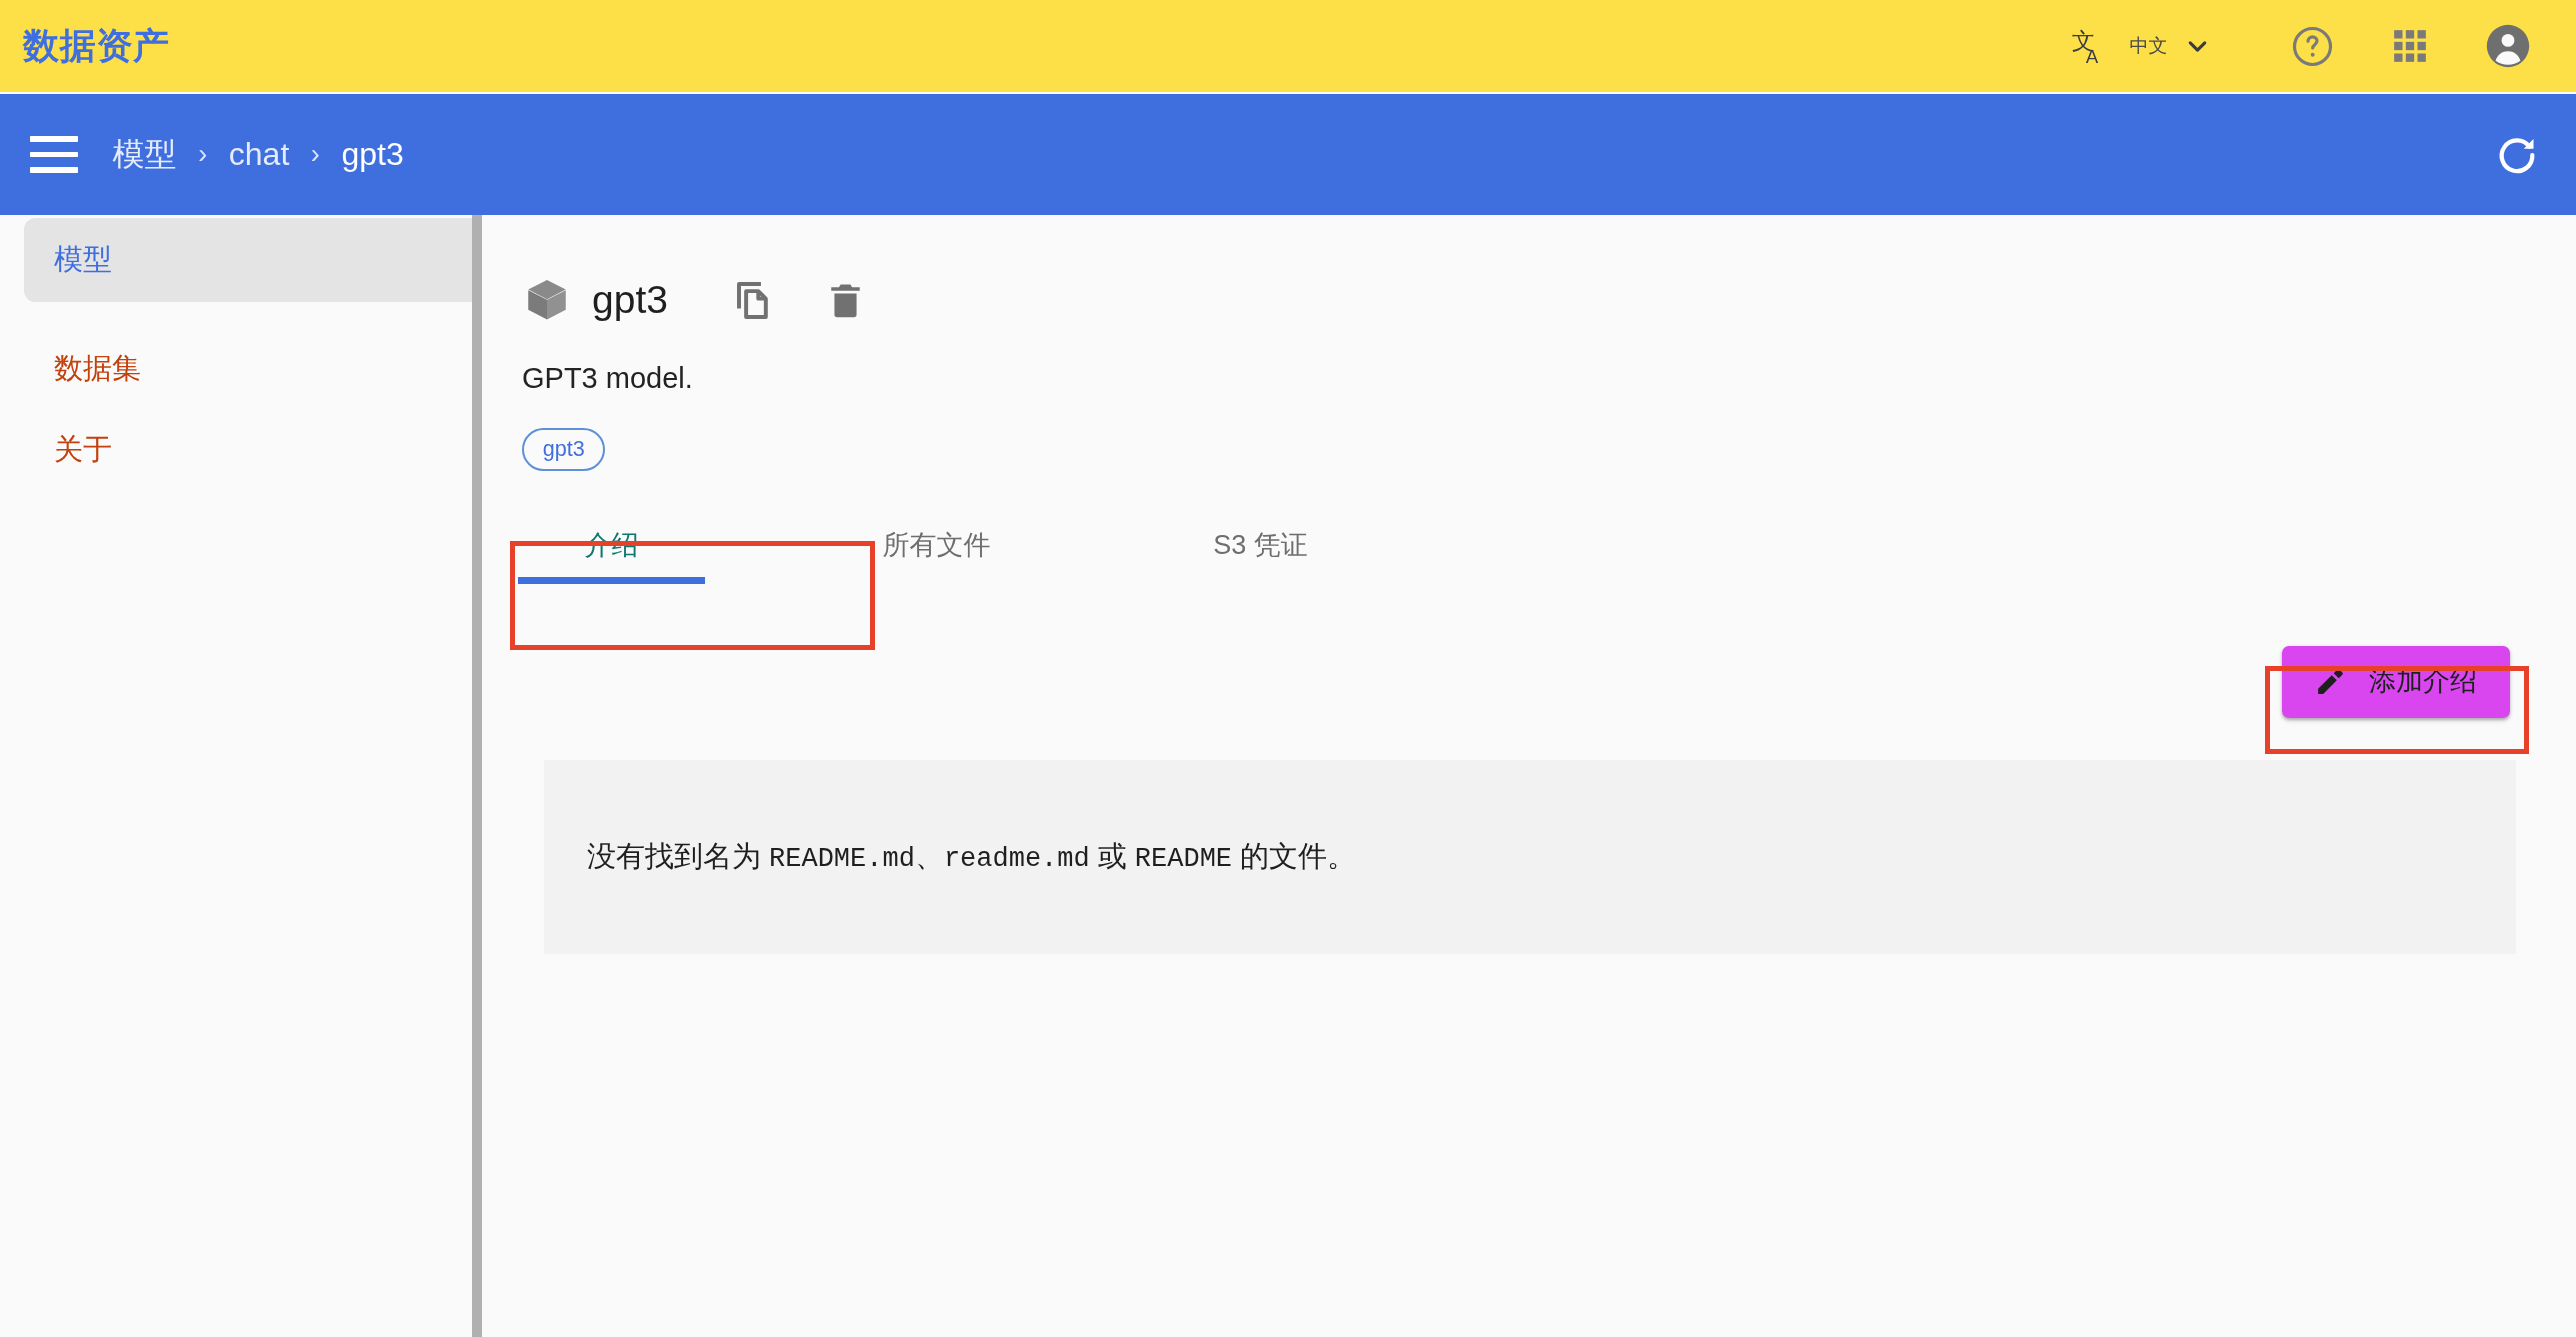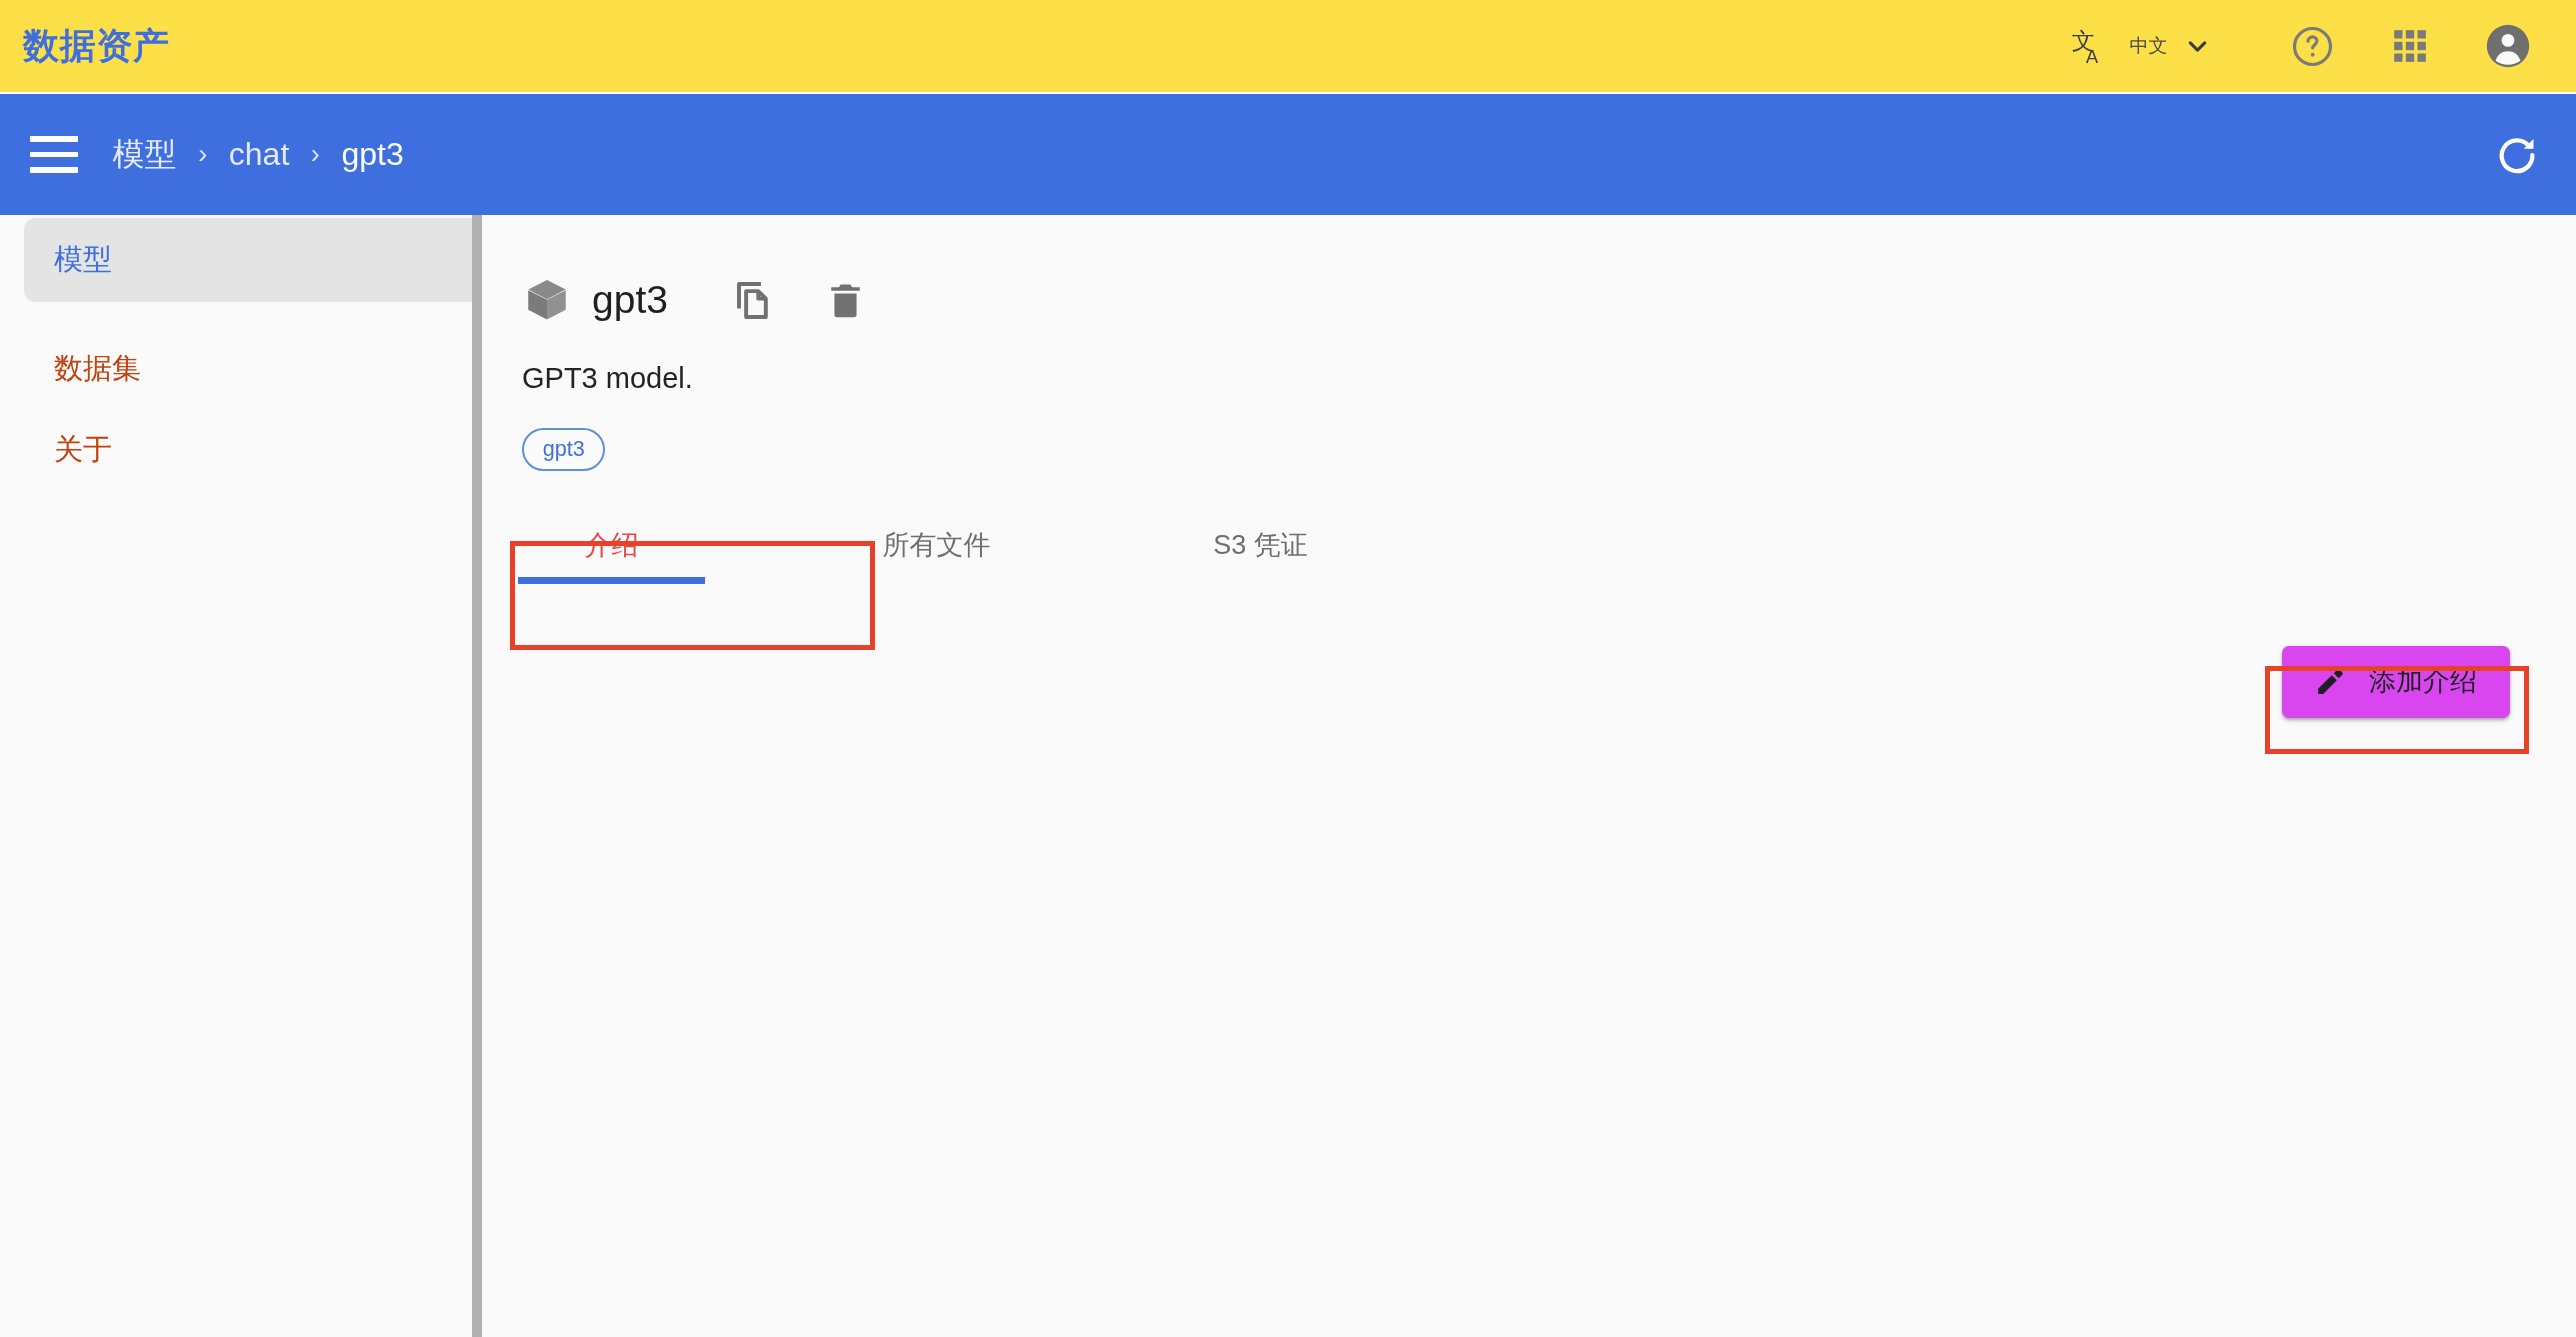--- a/index.html
+++ b/index.html
@@ -211,21 +211,21 @@
     width: 187px;
     display: flex;
     align-items: center;
     justify-content: center;
     font-size: 27px;
     color: #6e6e6e;
     cursor: pointer;
     position: relative;
     white-space: nowrap;
   }
-  .tab.active { color: #ef4444; }
+  .tab.active { color: #0f766e; }
   .tab.active::after {
     content: "";
     position: absolute;
     left: 0; right: 0; bottom: -1.4px;
     height: 7.2px;
     background: #3f6fdf;
   }
   .tab-2 { margin-left: 138px; }
   .tab-3 { margin-left: 137px; }
 
@@ -437,18 +437,23 @@
       <span style="display:flex;align-items:center;">
         <svg width="33" height="33" viewBox="0 0 24 24" fill="#1f1f1f">
           <path d="M3 17.3l9.9-9.9 3.7 3.7-9.9 9.9H3z"></path>
           <path d="M14.3 6l2.6-2.6a1.1 1.1 0 0 1 1.6 0l2.1 2.1a1.1 1.1 0 0 1 0 1.6L18 9.7z"></path>
         </svg>
       </span>
       <span>添加介绍</span>
     </button>
   </div>
 
+  <div class="readme-panel">
+    <div class="readme-msg">
+      <span>没有找到名为 </span><span class="mono">README.md</span><span>、</span><span class="mono">readme.md</span><span> 或 </span><span class="mono">README</span><span> 的文件。</span>
+    </div>
+  </div>
 
 </div>
 
 <div class="hl-box hl-tab"></div>
 <div class="hl-box hl-btn"></div>
 
 
 </body></html>

